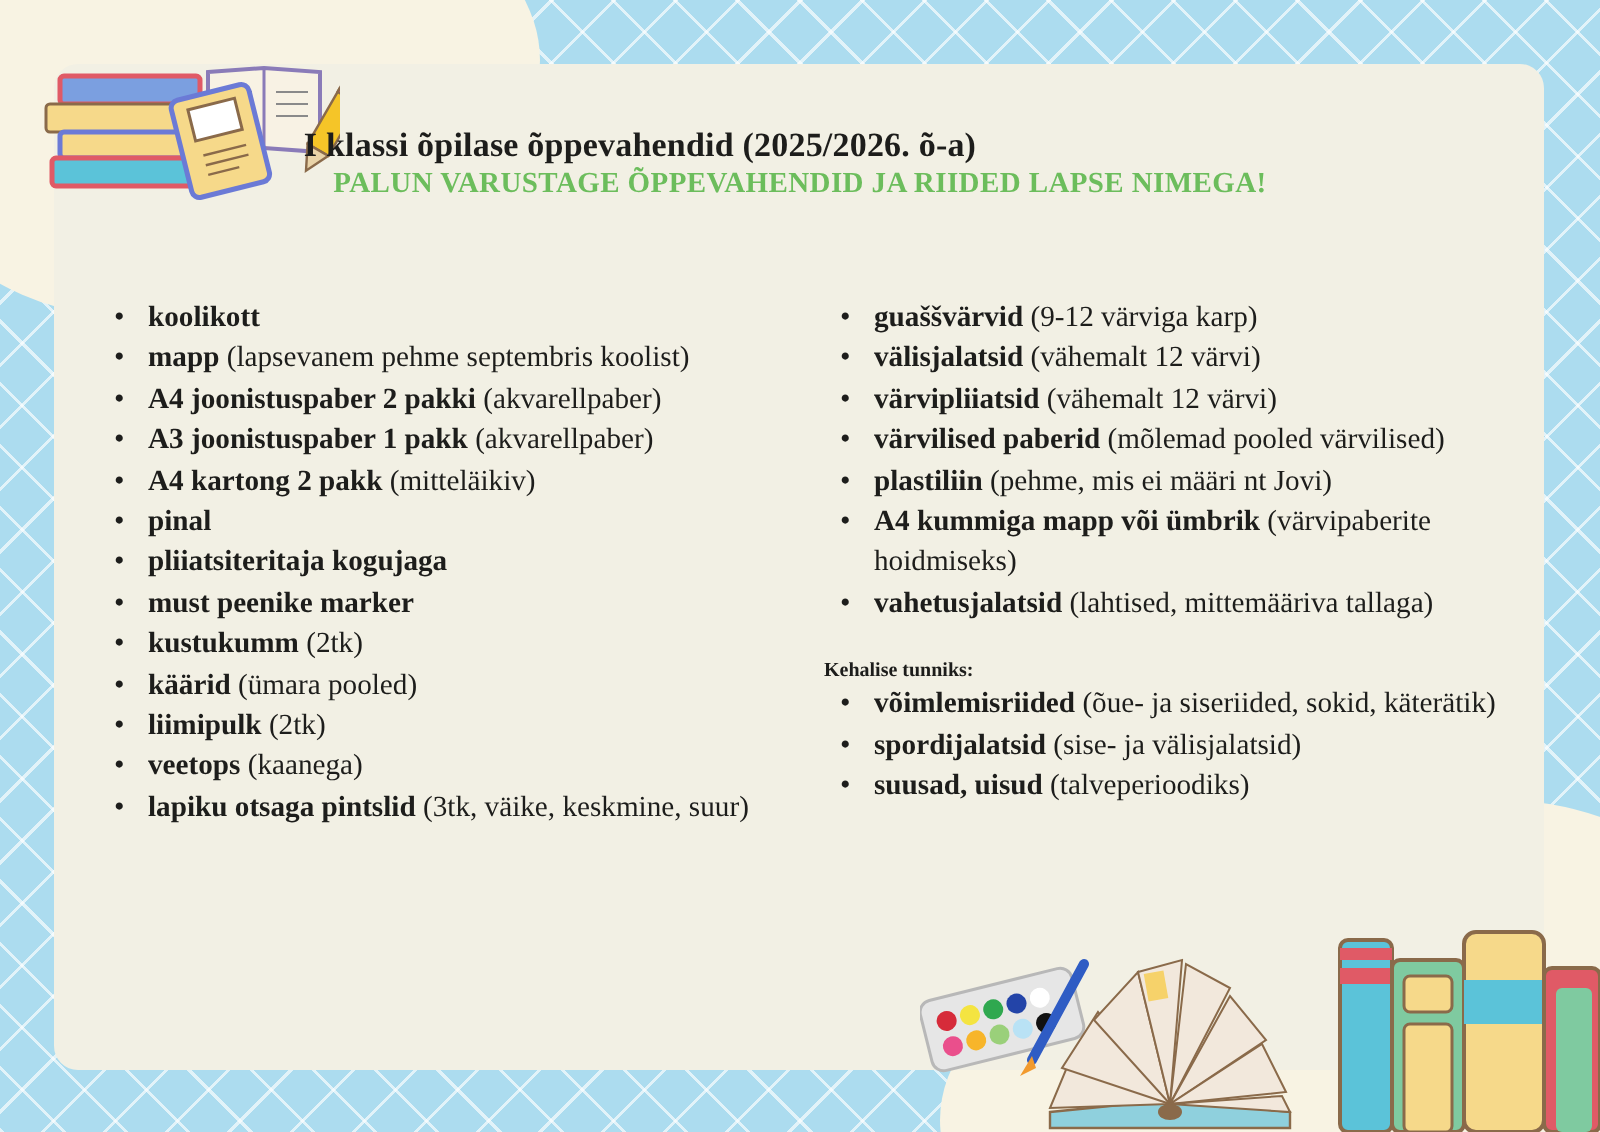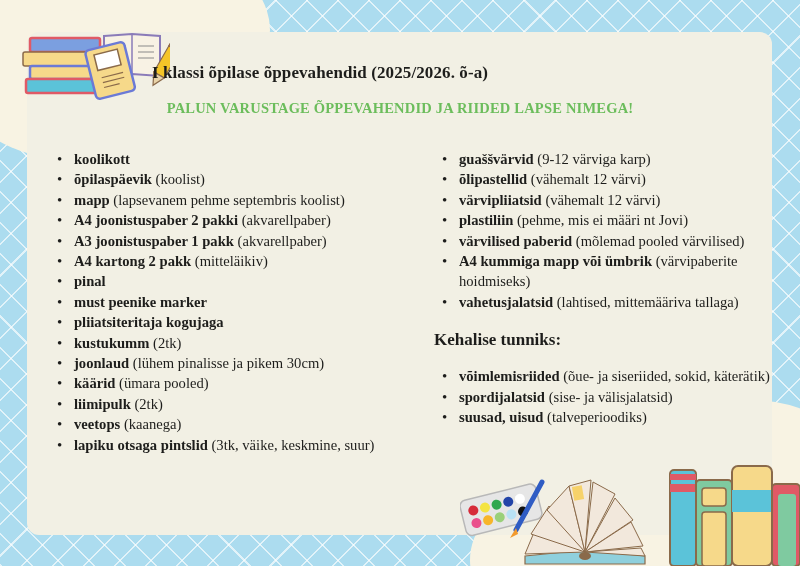--- a/index.html
+++ b/index.html
@@ -20,35 +20,35 @@
   .blob-br2 { left: 620px; top: 400px; width: 260px; height: 220px; }
   .card {
     position: absolute; left: 27px; top: 32px; width: 745px; height: 503px;
     background: #f2f0e4; border-radius: 12px;
   }
   .title {
     position: absolute; left: 0; width: 640px; top: 63px;
     text-align: center; font-size: 17px; font-weight: bold; letter-spacing: 0.1px;
   }
   .subtitle {
-    position: absolute; left: 0; width: 800px; top: 100px;
+    position: absolute; left: 0; width: 800px; top: 84px;
     text-align: center; font-size: 14.5px; color: #6cbd5c; font-weight: bold;
     letter-spacing: 0.2px;
   }
   ul.list { list-style: none; }
   ul.list li {
     position: relative; font-size: 14.6px; line-height: 20.4px; padding-left: 17px;
   }
   ul.list li::before {
     content: "\2022"; position: absolute; left: 0; top: 0; font-size: 15px;
   }
   ul.list li b { font-weight: bold; }
   .col-left { position: absolute; left: 57px; top: 149px; width: 320px; }
-  .col-right { position: absolute; left: 442px; top: 149px; width: 340px; }
-  .section-head { font-size: 17px; font-weight: bold; margin-top: 18px; margin-bottom: 16px; margin-left: -8px; }
+  .col-right { position: absolute; left: 420px; top: 149px; width: 340px; }
+  .section-head { font-size: 10px; font-weight: bold; margin-top: 18px; margin-bottom: 1px; margin-left: -8px; }
   .illus { position: absolute; }
 </style>
 </head>
 <body>
 
 <div class="blob blob-tl"></div>
 <div class="blob blob-tl2"></div>
 <div class="blob blob-br"></div>
 <div class="blob blob-br2"></div>
 
@@ -83,43 +83,41 @@
     <rect x="137" y="10" width="12" height="6" fill="#e05a66" stroke="#8a6a4a" stroke-width="1.2"></rect>
     <path d="M137 46 L149 46 L143 58 Z" fill="#e9d3a8" stroke="#8a6a4a" stroke-width="1.2"></path>
   </g>
 </svg>
 
 <div class="title">I klassi õpilase õppevahendid (2025/2026. õ-a)</div>
 <div class="subtitle">PALUN VARUSTAGE ÕPPEVAHENDID JA RIIDED LAPSE NIMEGA!</div>
 
 <ul class="list col-left">
   <li><b>koolikott</b> <span></span></li>
-  <li><b>õpilaspäevik</b> <span>(koolist)</span></li>
   <li><b>mapp</b> <span>(lapsevanem pehme septembris koolist)</span></li>
   <li><b>A4 joonistuspaber 2 pakki</b> <span>(akvarellpaber)</span></li>
   <li><b>A3 joonistuspaber 1 pakk</b> <span>(akvarellpaber)</span></li>
   <li><b>A4 kartong 2 pakk</b> <span>(mitteläikiv)</span></li>
   <li><b>pinal</b> <span></span></li>
+  <li><b>pliiatsiteritaja kogujaga</b> <span></span></li>
   <li><b>must peenike marker</b> <span></span></li>
-  <li><b>pliiatsiteritaja kogujaga</b> <span></span></li>
   <li><b>kustukumm</b> <span>(2tk)</span></li>
-  <li><b>joonlaud</b> <span>(lühem pinalisse ja pikem 30cm)</span></li>
   <li><b>käärid</b> <span>(ümara pooled)</span></li>
   <li><b>liimipulk</b> <span>(2tk)</span></li>
   <li><b>veetops</b> <span>(kaanega)</span></li>
   <li><b>lapiku otsaga pintslid</b> <span>(3tk, väike, keskmine, suur)</span></li>
 </ul>
 
 <div class="col-right">
   <ul class="list">
     <li><b>guaššvärvid</b> <span>(9-12 värviga karp)</span></li>
-    <li><b>õlipastellid</b> <span>(vähemalt 12 värvi)</span></li>
+    <li><b>välisjalatsid</b> <span>(vähemalt 12 värvi)</span></li>
     <li><b>värvipliiatsid</b> <span>(vähemalt 12 värvi)</span></li>
+    <li><b>värvilised paberid</b> <span>(mõlemad pooled värvilised)</span></li>
     <li><b>plastiliin</b> <span>(pehme, mis ei määri nt Jovi)</span></li>
-    <li><b>värvilised paberid</b> <span>(mõlemad pooled värvilised)</span></li>
     <li><b>A4 kummiga mapp või ümbrik</b> <span>(värvipaberite hoidmiseks)</span></li>
     <li><b>vahetusjalatsid</b> <span>(lahtised, mittemääriva tallaga)</span></li>
   </ul>
   <div class="section-head">Kehalise tunniks:</div>
   <ul class="list">
     <li><b>võimlemisriided</b> <span>(õue- ja siseriided, sokid, käterätik)</span></li>
     <li><b>spordijalatsid</b> <span>(sise- ja välisjalatsid)</span></li>
     <li><b>suusad, uisud</b> <span>(talveperioodiks)</span></li>
   </ul>
 </div>

